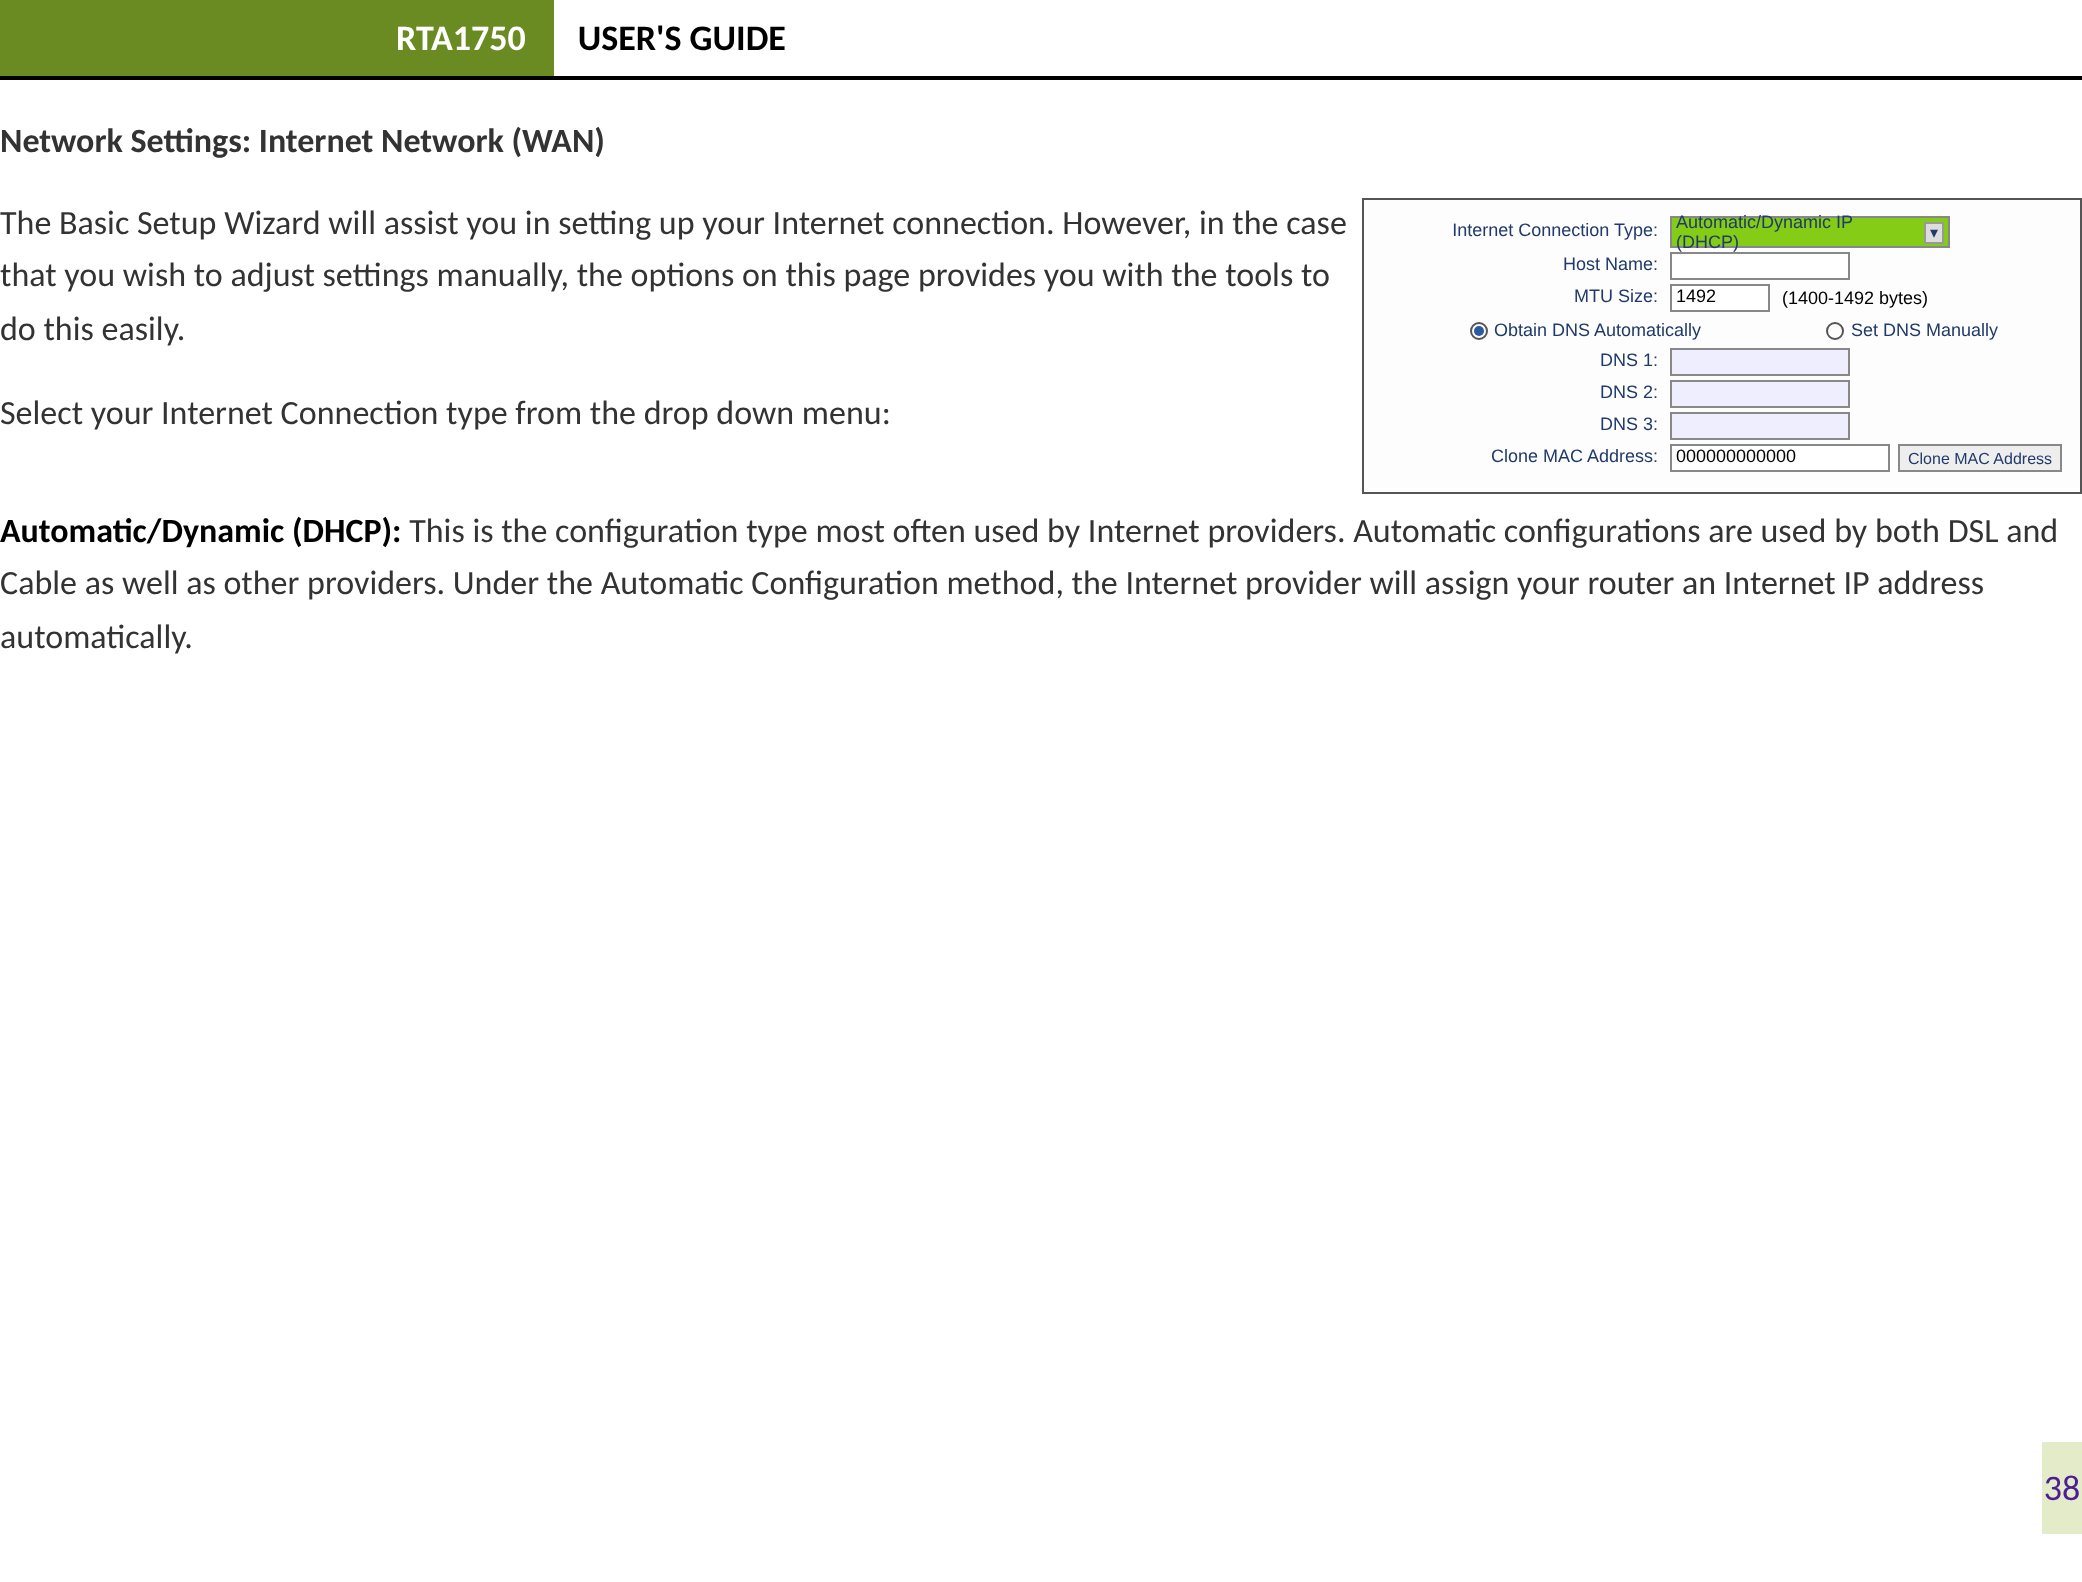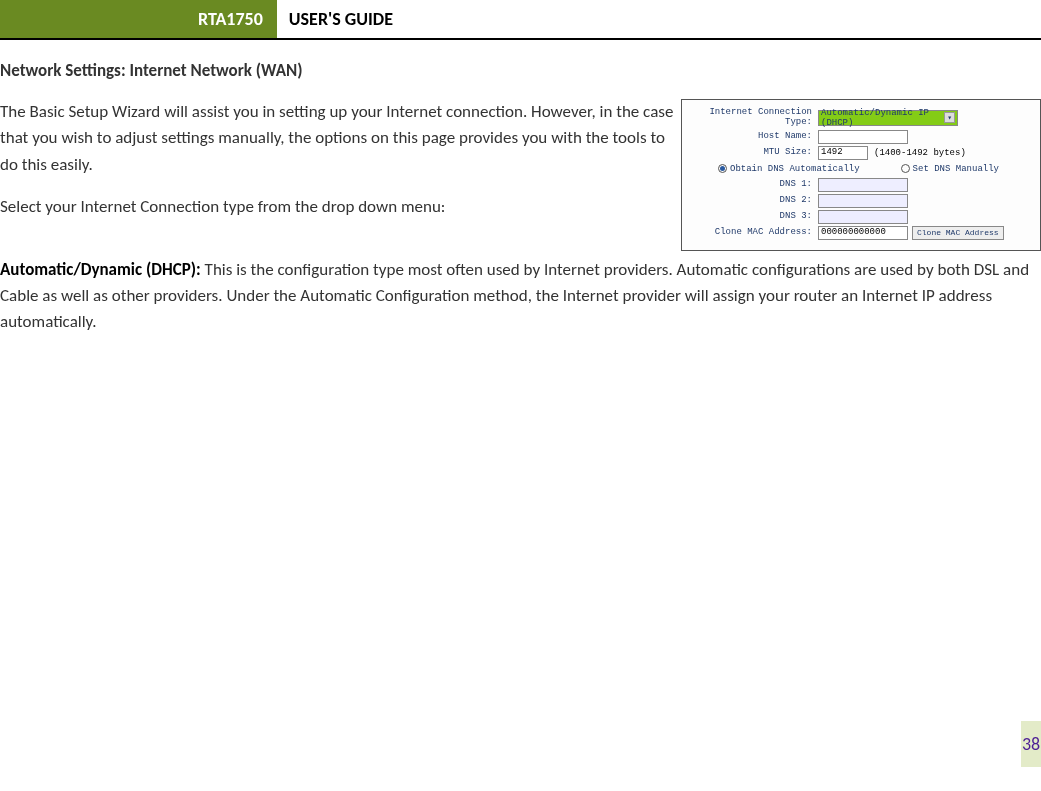--- a/index.html
+++ b/index.html
@@ -52,22 +52,22 @@
   }
   .body-row {
     display: block;
   }
   .screenshot-box {
     float: right;
     width: 360px;
     border: 1px solid #555;
     background: #fdfdfd;
     margin: 0 0 6px 5px;
-    padding: 6px 6px 8px 6px;
-    font-family: Liberation Mono, monospace;
+    padding: 6px 6px 8px 23px;
+    font-family: Liberation Sans, sans-serif;
     font-size: 9px;
     color: #203a6a;
   }
   .form-row {
     display: flex;
     align-items: center;
     margin: 2px 0;
   }
   .form-label {
     width: 130px;
@@ -195,21 +195,21 @@
       <div class="form-row">
         <div class="form-label">DNS 2:</div>
         <div class="form-input" style="width:90px; background:#eef;"></div>
       </div>
       <div class="form-row">
         <div class="form-label">DNS 3:</div>
         <div class="form-input" style="width:90px; background:#eef;"></div>
       </div>
       <div class="form-row">
         <div class="form-label">Clone MAC Address:</div>
-        <div class="form-input" style="width:90px;">000000000000</div>
+        <div class="form-input" style="width:110px;">000000000000</div>
         <div class="clone-btn">Clone MAC Address</div>
       </div>
     </div>
 
     <p class="para">The Basic Setup Wizard will assist you in setting up your Internet connection. However, in the case that you wish to adjust settings manually, the options on this page provides you with the tools to do this easily.</p>
     <p class="para">Select your Internet Connection type from the drop down menu:</p>
     <div class="clear"></div>
   </div>
 
 

